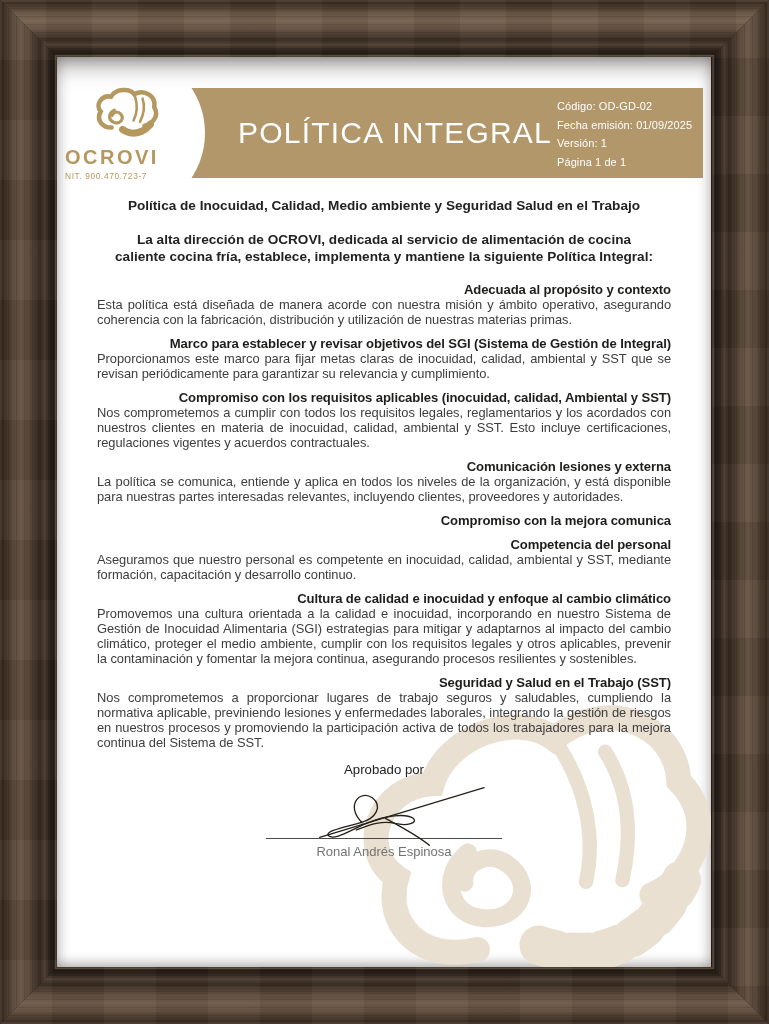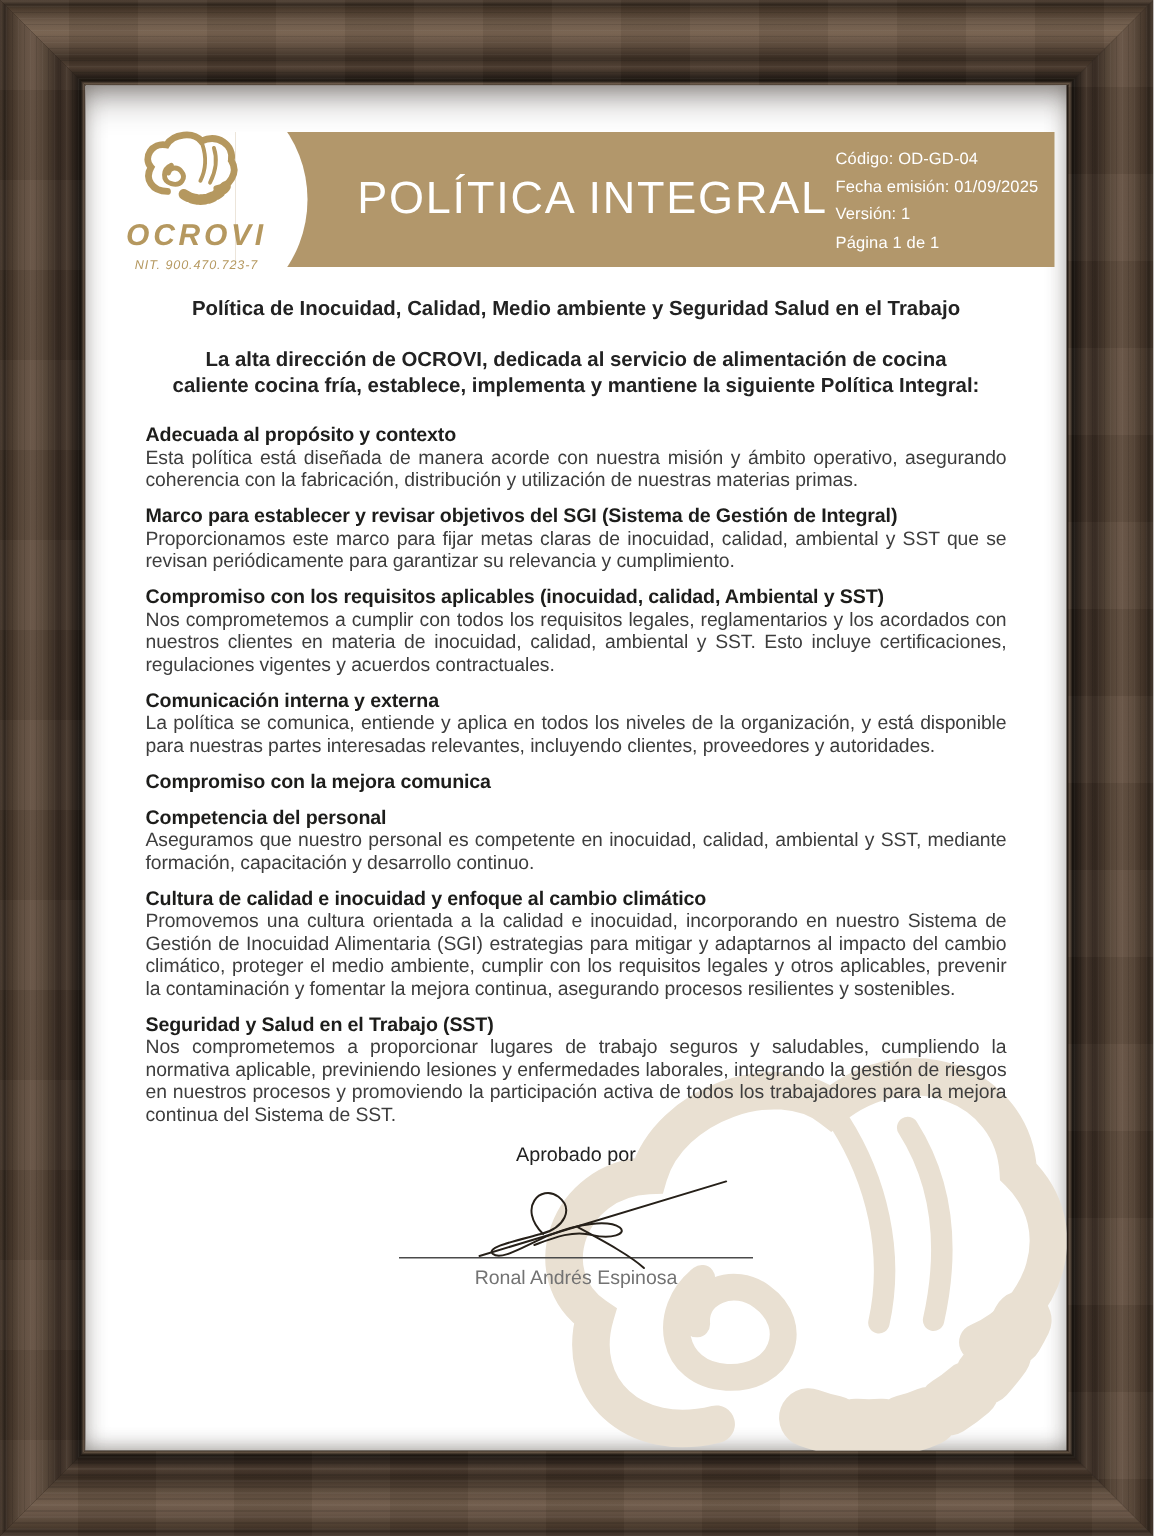--- a/index.html
+++ b/index.html
@@ -49,33 +49,33 @@
     color:var(--watermark);transform:rotate(-14deg);}
 
   
   .hdr{position:relative;height:124px;}
   .band{position:absolute;left:100px;right:8px;top:31px;height:90px;background:var(--accent);
     overflow:hidden;display:flex;align-items:stretch;}
   .band-notch{position:absolute;left:-96px;top:-32px;width:144px;height:154px;background:#fff;border-radius:50%;}
   .band-title{flex:1;display:flex;align-items:center;justify-content:center;padding-left:76px;
     color:#fff;font-size:30px;font-weight:400;letter-spacing:1.2px;}
   .band-meta{width:146px;padding-top:9px;color:#fff;font-size:11px;line-height:18.5px;letter-spacing:.1px;}
-  .logo{position:absolute;left:8px;top:30px;width:132px;text-align:center;color:var(--logo-gold);font-style:italic;}
+  .logo{position:absolute;left:8px;top:30px;width:132px;color:var(--logo-gold);}
   .logo-icon{width:86px;height:58px;display:block;margin:0 auto;color:var(--logo-gold);}
   .logo-name{font-size:20px;font-weight:700;letter-spacing:2.5px;margin-top:1px;}
   .logo-nit{font-size:8.4px;letter-spacing:.6px;margin-top:2px;}
 
   
   .content{position:relative;padding:0 40px;}
   .intro{margin-top:13px;text-align:center;font-weight:700;color:#222;
     font-size:13.6px;line-height:17.5px;}
   .intro p{margin:16px;}
   .sec{margin-top:9px;}
   .sec-h{margin:0;font-size:13.1px;font-weight:700;color:var(--ink-heading);
-    line-height:15px;white-space:nowrap;letter-spacing:-.1px;}
+    line-height:15px;white-space:nowrap;letter-spacing:-.1px;text-align:right;}
   .sec-b{margin:0;font-size:12.9px;color:var(--ink-body);line-height:15px;
     text-align:justify;letter-spacing:-.05px;}
   .approval{margin-top:12px;text-align:center;}
   .approval-label{font-size:13.2px;font-weight:400;color:#222;}
   .sig{display:block;margin:-4px auto 0;width:300px;height:76px;}
   .sig-line{width:236px;margin:-11px auto 0;border-top:1.3px solid #4a4a4a;}
   .sig-name{margin-top:5px;font-size:13px;color:#737373;}
 </style>
 </head>
 <body>
@@ -105,21 +105,21 @@
 
     <svg class="watermark" viewBox="0 0 120 90">
         <use href="#chefhat"></use>
       </svg>
 
     <header class="hdr">
       <div class="band">
         <div class="band-notch"></div>
         <div class="band-title">POLÍTICA INTEGRAL</div>
         <div class="band-meta">
-          <div>Código: OD-GD-04</div>
+          <div>Código: OD-GD-02</div>
           <div>Fecha emisión: 01/09/2025</div>
           <div>Versión: 1</div>
           <div>Página 1 de 1</div>
         </div>
       </div>
       <div class="logo">
         <svg class="logo-icon" viewBox="0 0 120 90">
             <use href="#chefhat"></use>
           </svg>
         <div class="logo-name">OCROVI</div>
@@ -139,21 +139,21 @@
       </section>
       <section class="sec">
         <h3 class="sec-h">Marco para establecer y revisar objetivos del SGI (Sistema de Gestión de Integral)</h3>
         <p class="sec-b">Proporcionamos este marco para fijar metas claras de inocuidad, calidad, ambiental y SST que se revisan periódicamente para garantizar su relevancia y cumplimiento.</p>
       </section>
       <section class="sec">
         <h3 class="sec-h">Compromiso con los requisitos aplicables (inocuidad, calidad, Ambiental y SST)</h3>
         <p class="sec-b">Nos comprometemos a cumplir con todos los requisitos legales, reglamentarios y los acordados con nuestros clientes en materia de inocuidad, calidad, ambiental y SST. Esto incluye certificaciones, regulaciones vigentes y acuerdos contractuales.</p>
       </section>
       <section class="sec">
-        <h3 class="sec-h">Comunicación interna y externa</h3>
+        <h3 class="sec-h">Comunicación lesiones y externa</h3>
         <p class="sec-b">La política se comunica, entiende y aplica en todos los niveles de la organización, y está disponible para nuestras partes interesadas relevantes, incluyendo clientes, proveedores y autoridades.</p>
       </section>
       <section class="sec">
         <h3 class="sec-h">Compromiso con la mejora comunica</h3>
       </section>
       <section class="sec">
         <h3 class="sec-h">Competencia del personal</h3>
         <p class="sec-b">Aseguramos que nuestro personal es competente en inocuidad, calidad, ambiental y SST, mediante formación, capacitación y desarrollo continuo.</p>
       </section>
       <section class="sec">

